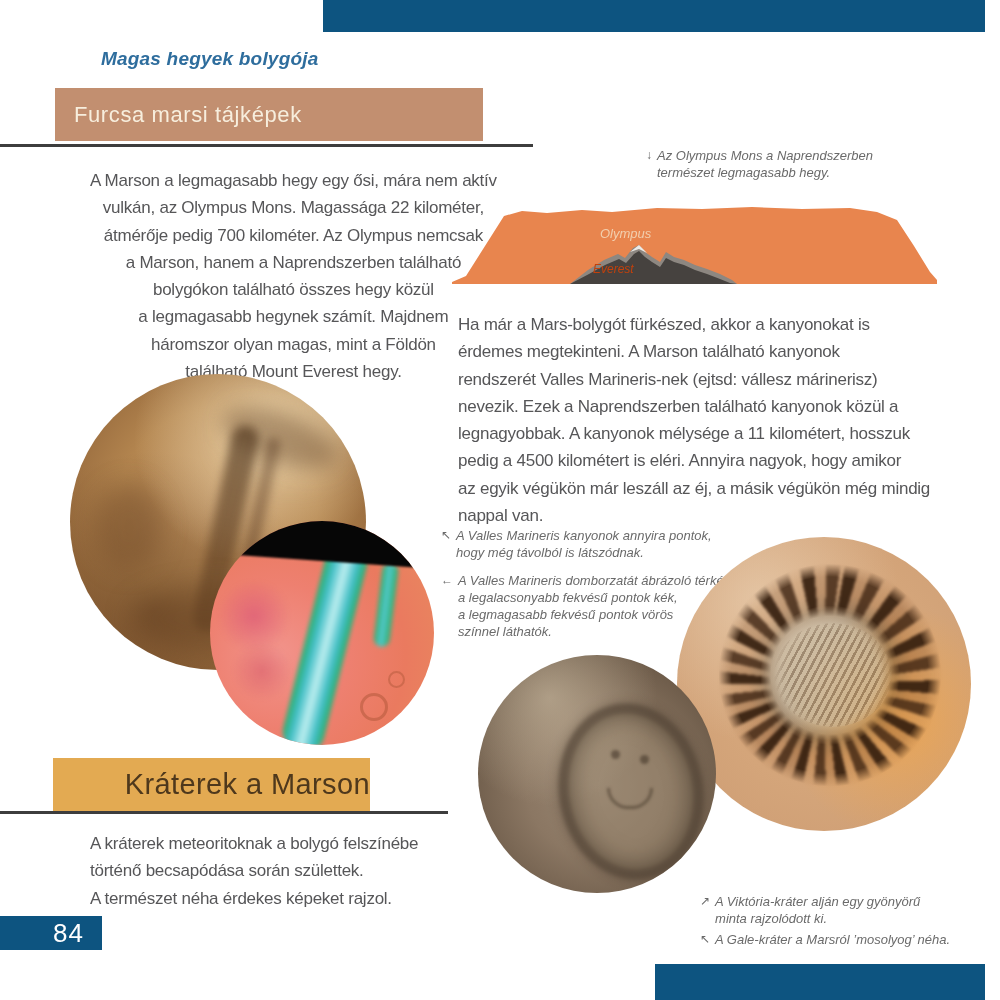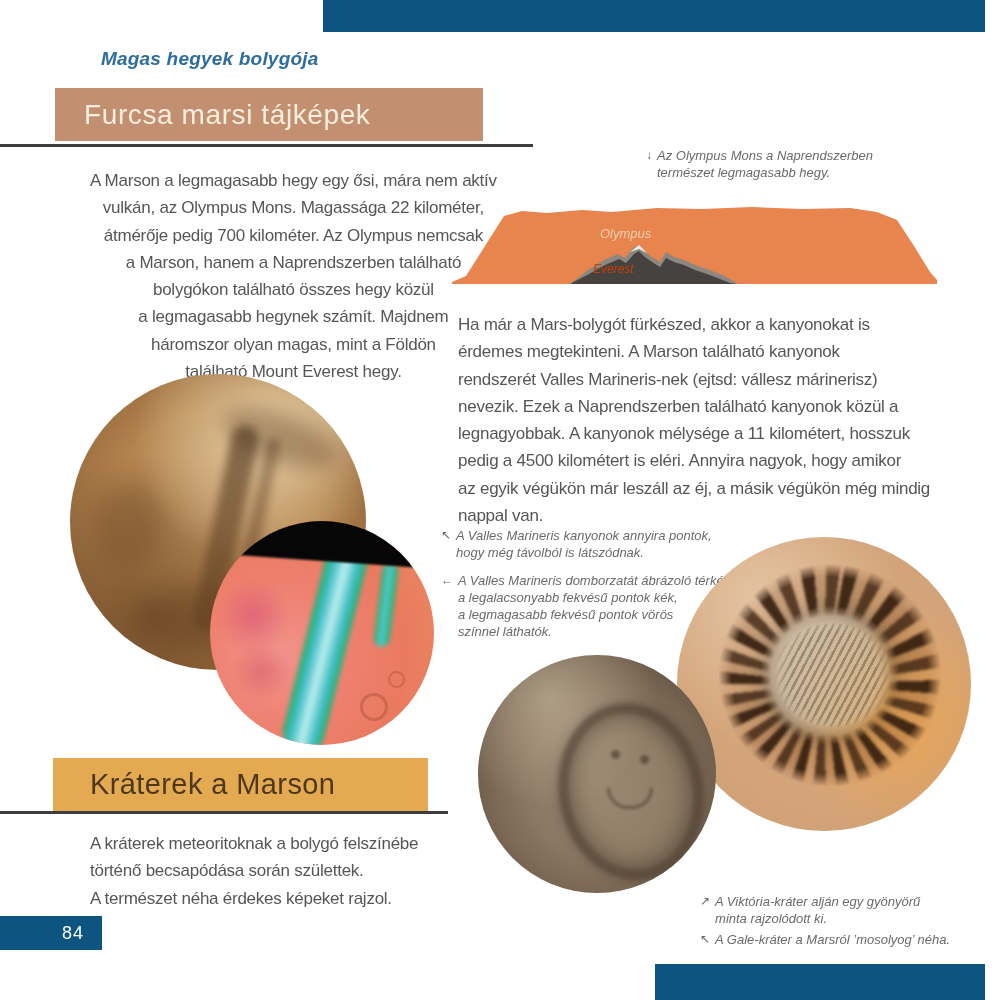--- a/index.html
+++ b/index.html
@@ -26,27 +26,27 @@
     margin-left: 24px;
   }
 
   
   .banner1 {
     left: 55px; top: 88px; width: 428px; height: 53px;
     background: var(--banner-tan, #c28f70);
     display: flex; align-items: center;
   }
   .banner1 span {
-    padding-left: 29px; font-size: 28px; letter-spacing: 0.6px;
+    padding-left: 19px; font-size: 22px; letter-spacing: 0.6px;
     color: var(--banner-tan-text, #f7eedd); font-weight: 400;
   }
   .banner2 {
-    left: 53px; top: 758px; width: 375px; height: 53px;
+    left: 53px; top: 758px; width: 317px; height: 53px;
     background: var(--banner-gold, #e3aa52);
-    display: flex; align-items: center;
+    display: flex; align-items: center; justify-content: flex-end;
   }
   .banner2 span {
     padding-left: 37px; font-size: 29px; letter-spacing: 0.4px;
     color: var(--banner-gold-text, #4e381c); font-weight: 400;
   }
   .rule1 { left: 0; top: 144px; width: 533px; height: 3px; background: var(--rule, #3d3d3d); }
   .rule2 { left: 0; top: 811px; width: 448px; height: 3px; background: var(--rule, #3d3d3d); }
 
   
   .body-para {
@@ -160,21 +160,21 @@
   .gale-eye2 { left: 68%; top: 42%; width: 9px; height: 9px;  background: rgba(52,40,28,0.5); border-radius: 50%; filter: blur(1.5px); }
   .gale-mouth{ left: 54%; top: 56%; width: 40px; height: 18px; border: 3px solid rgba(52,40,28,0.45); border-top: none;
                border-radius: 0 0 40px 40px; filter: blur(1.5px); }
 
   
   .pagenum-bar {
     left: 0; top: 916px; width: 102px; height: 34px;
     background: var(--bar-blue, #0d5480);
     display: flex; align-items: center; justify-content: flex-end;
   }
-  .pagenum-bar span { color: #ffffff; font-size: 18px; padding-right: 18px; letter-spacing: 1px; }
+  .pagenum-bar span { color: #ffffff; font-size: 26px; padding-right: 18px; letter-spacing: 1px; }
 </style>
 </head>
 <body>
 
 <div class="page">
 
   <div class="abs top-bar"></div>
 
   <div class="abs kicker">Magas hegyek bolygója</div>
 

